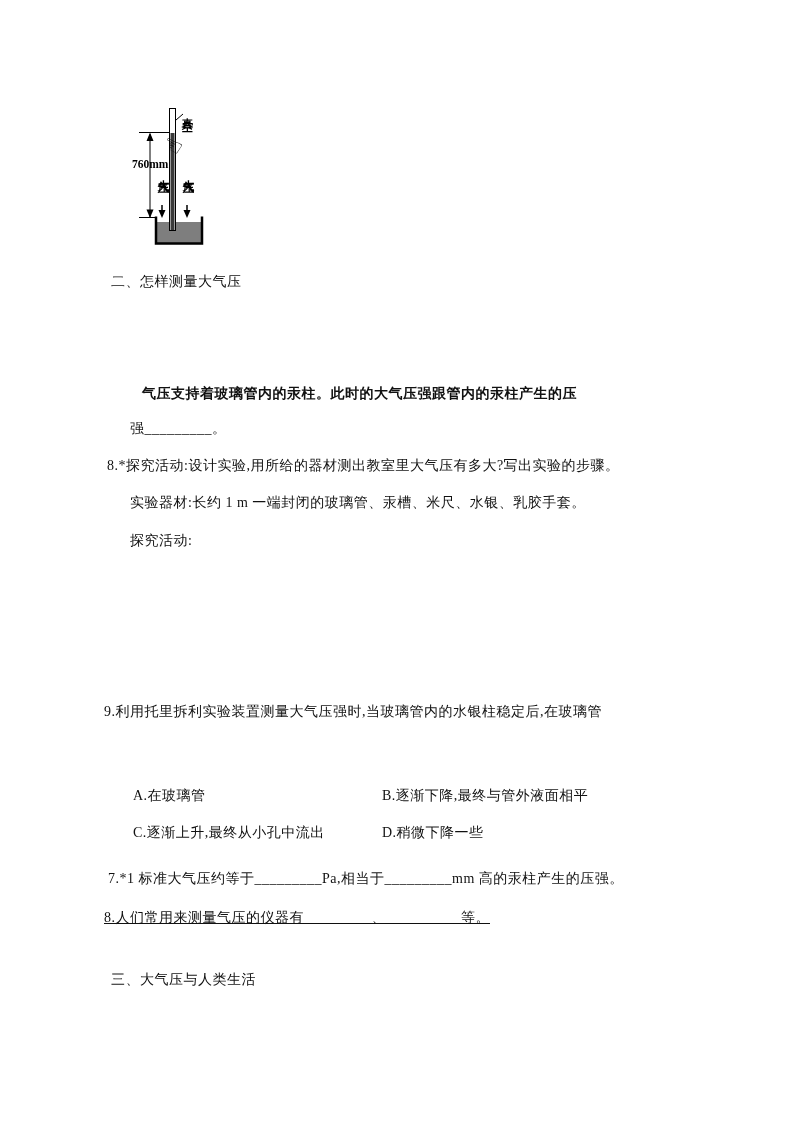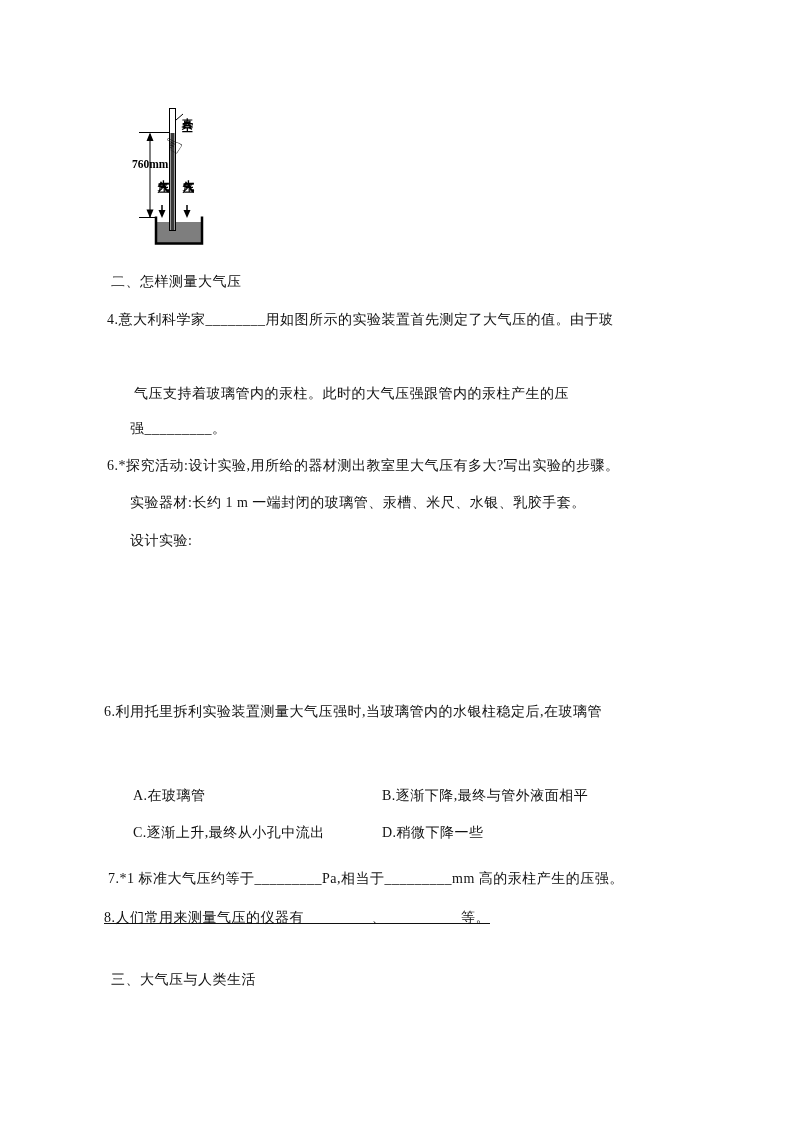--- a/index.html
+++ b/index.html
@@ -79,29 +79,28 @@
 
     <div class="fig-label v-text" style="left:51px;top:9px;">真空</div>
     <div class="fig-label" style="left:2px;top:59px;letter-spacing:0;">760mm</div>
     <div class="fig-label v-text" style="left:27px;top:71px;">大气压</div>
     <div class="fig-label v-text" style="left:52px;top:71px;">大气压</div>
     <span class="hand">☜</span>
   </div>
 
   <div class="line" style="left:111px;top:272px;">二、怎样测量大气压</div>
 
-  <div class="line" style="left:107px;top:310px;">4.意大利科学家________用如图所示的实验装置首先测定了大气压的值。由于玻</div>
-  <div class="line" style="left:134px;top:384px;">气压支持着玻璃管内的汞柱。此时的大气压强跟管内的汞柱产生的压</div>
+  <div class="line" style="left:142px;top:384px;font-weight:bold;">气压支持着玻璃管内的汞柱。此时的大气压强跟管内的汞柱产生的压</div>
   <div class="line" style="left:130px;top:419px;">强_________。</div>
 
-  <div class="line" style="left:107px;top:456px;">6.*探究活动:设计实验,用所给的器材测出教室里大气压有多大?写出实验的步骤。</div>
+  <div class="line" style="left:107px;top:456px;">8.*探究活动:设计实验,用所给的器材测出教室里大气压有多大?写出实验的步骤。</div>
   <div class="line" style="left:130px;top:493px;">实验器材:长约 1 m 一端封闭的玻璃管、汞槽、米尺、水银、乳胶手套。</div>
-  <div class="line" style="left:130px;top:531px;">设计实验:</div>
+  <div class="line" style="left:130px;top:531px;">探究活动:</div>
 
-  <div class="line" style="left:104px;top:702px;">6.利用托里拆利实验装置测量大气压强时,当玻璃管内的水银柱稳定后,在玻璃管</div>
+  <div class="line" style="left:104px;top:702px;">9.利用托里拆利实验装置测量大气压强时,当玻璃管内的水银柱稳定后,在玻璃管</div>
   <div class="line" style="left:133px;top:786px;">A.在玻璃管</div>
   <div class="line" style="left:133px;top:823px;">C.逐渐上升,最终从小孔中流出</div>
   <div class="line" style="left:382px;top:786px;">B.逐渐下降,最终与管外液面相平</div>
   <div class="line" style="left:382px;top:823px;">D.稍微下降一些</div>
 
   <div class="line" style="left:108px;top:869px;">7.*1 标准大气压约等于_________Pa,相当于_________mm 高的汞柱产生的压强。</div>
 
   <div class="line" style="left:104px;top:908px;text-decoration:underline;">8.人们常用来测量气压的仪器有_________、__________等。</div>
 
   <div class="line" style="left:111px;top:970px;">三、大气压与人类生活</div>

